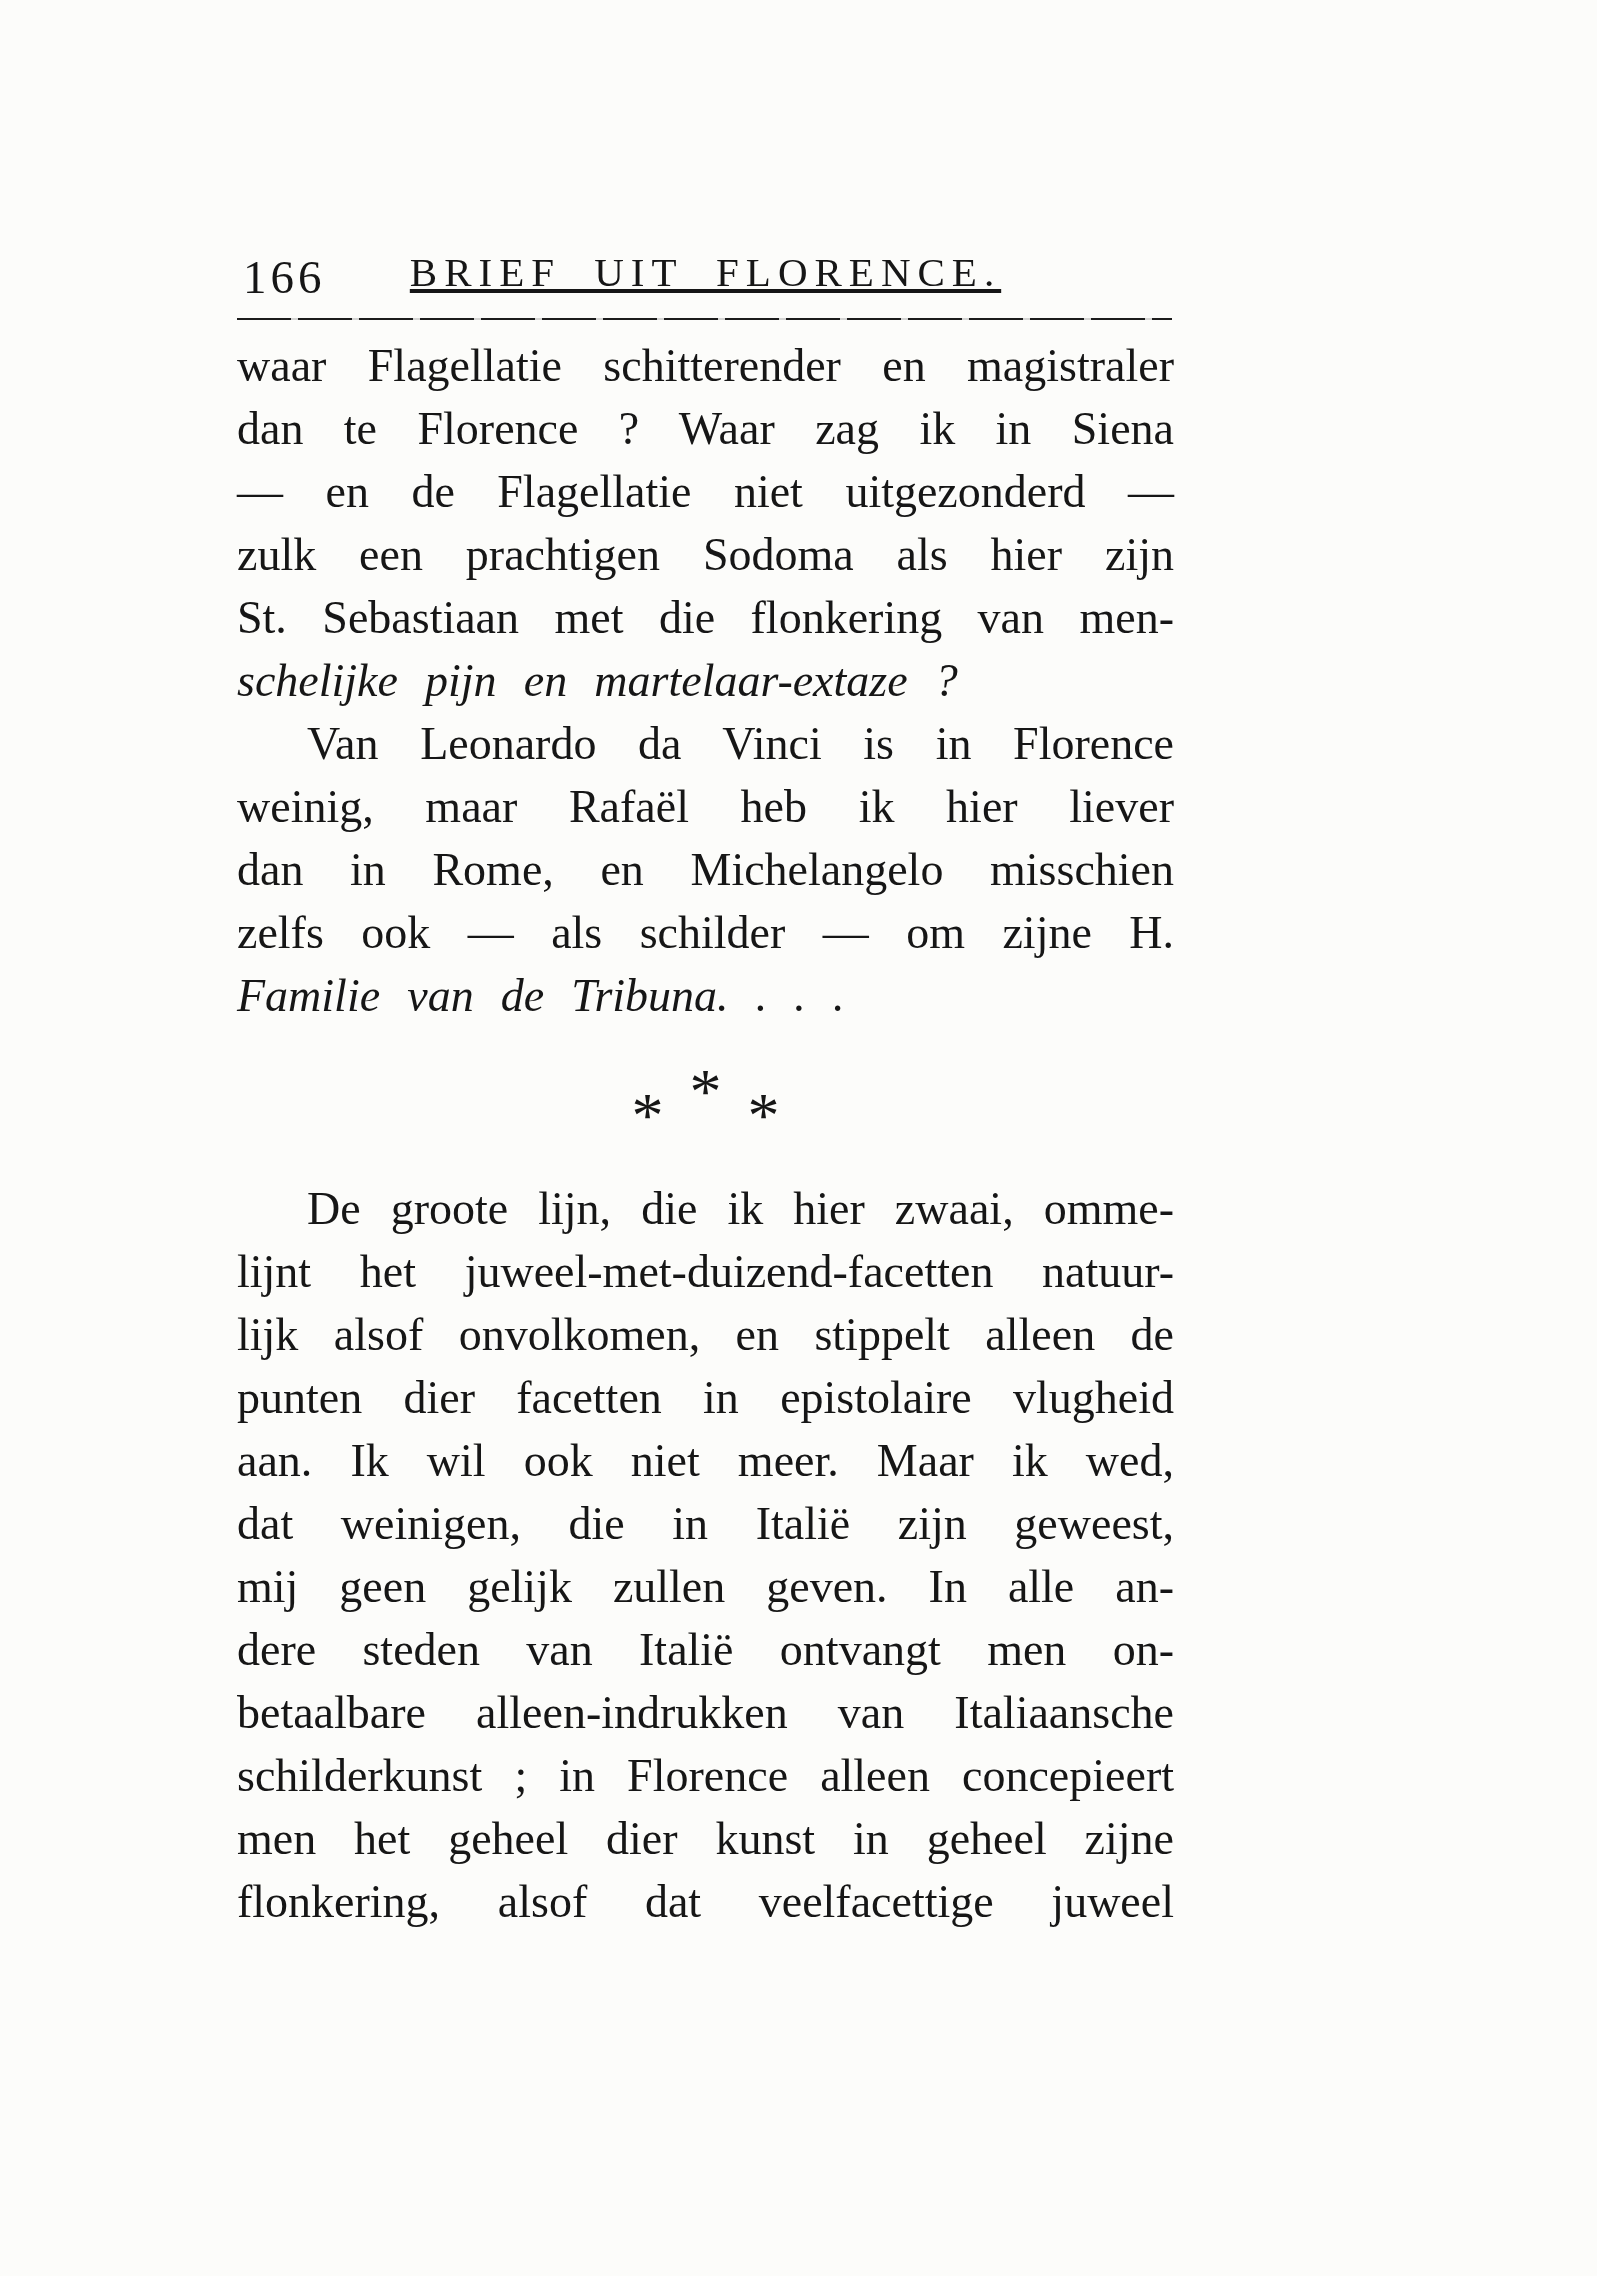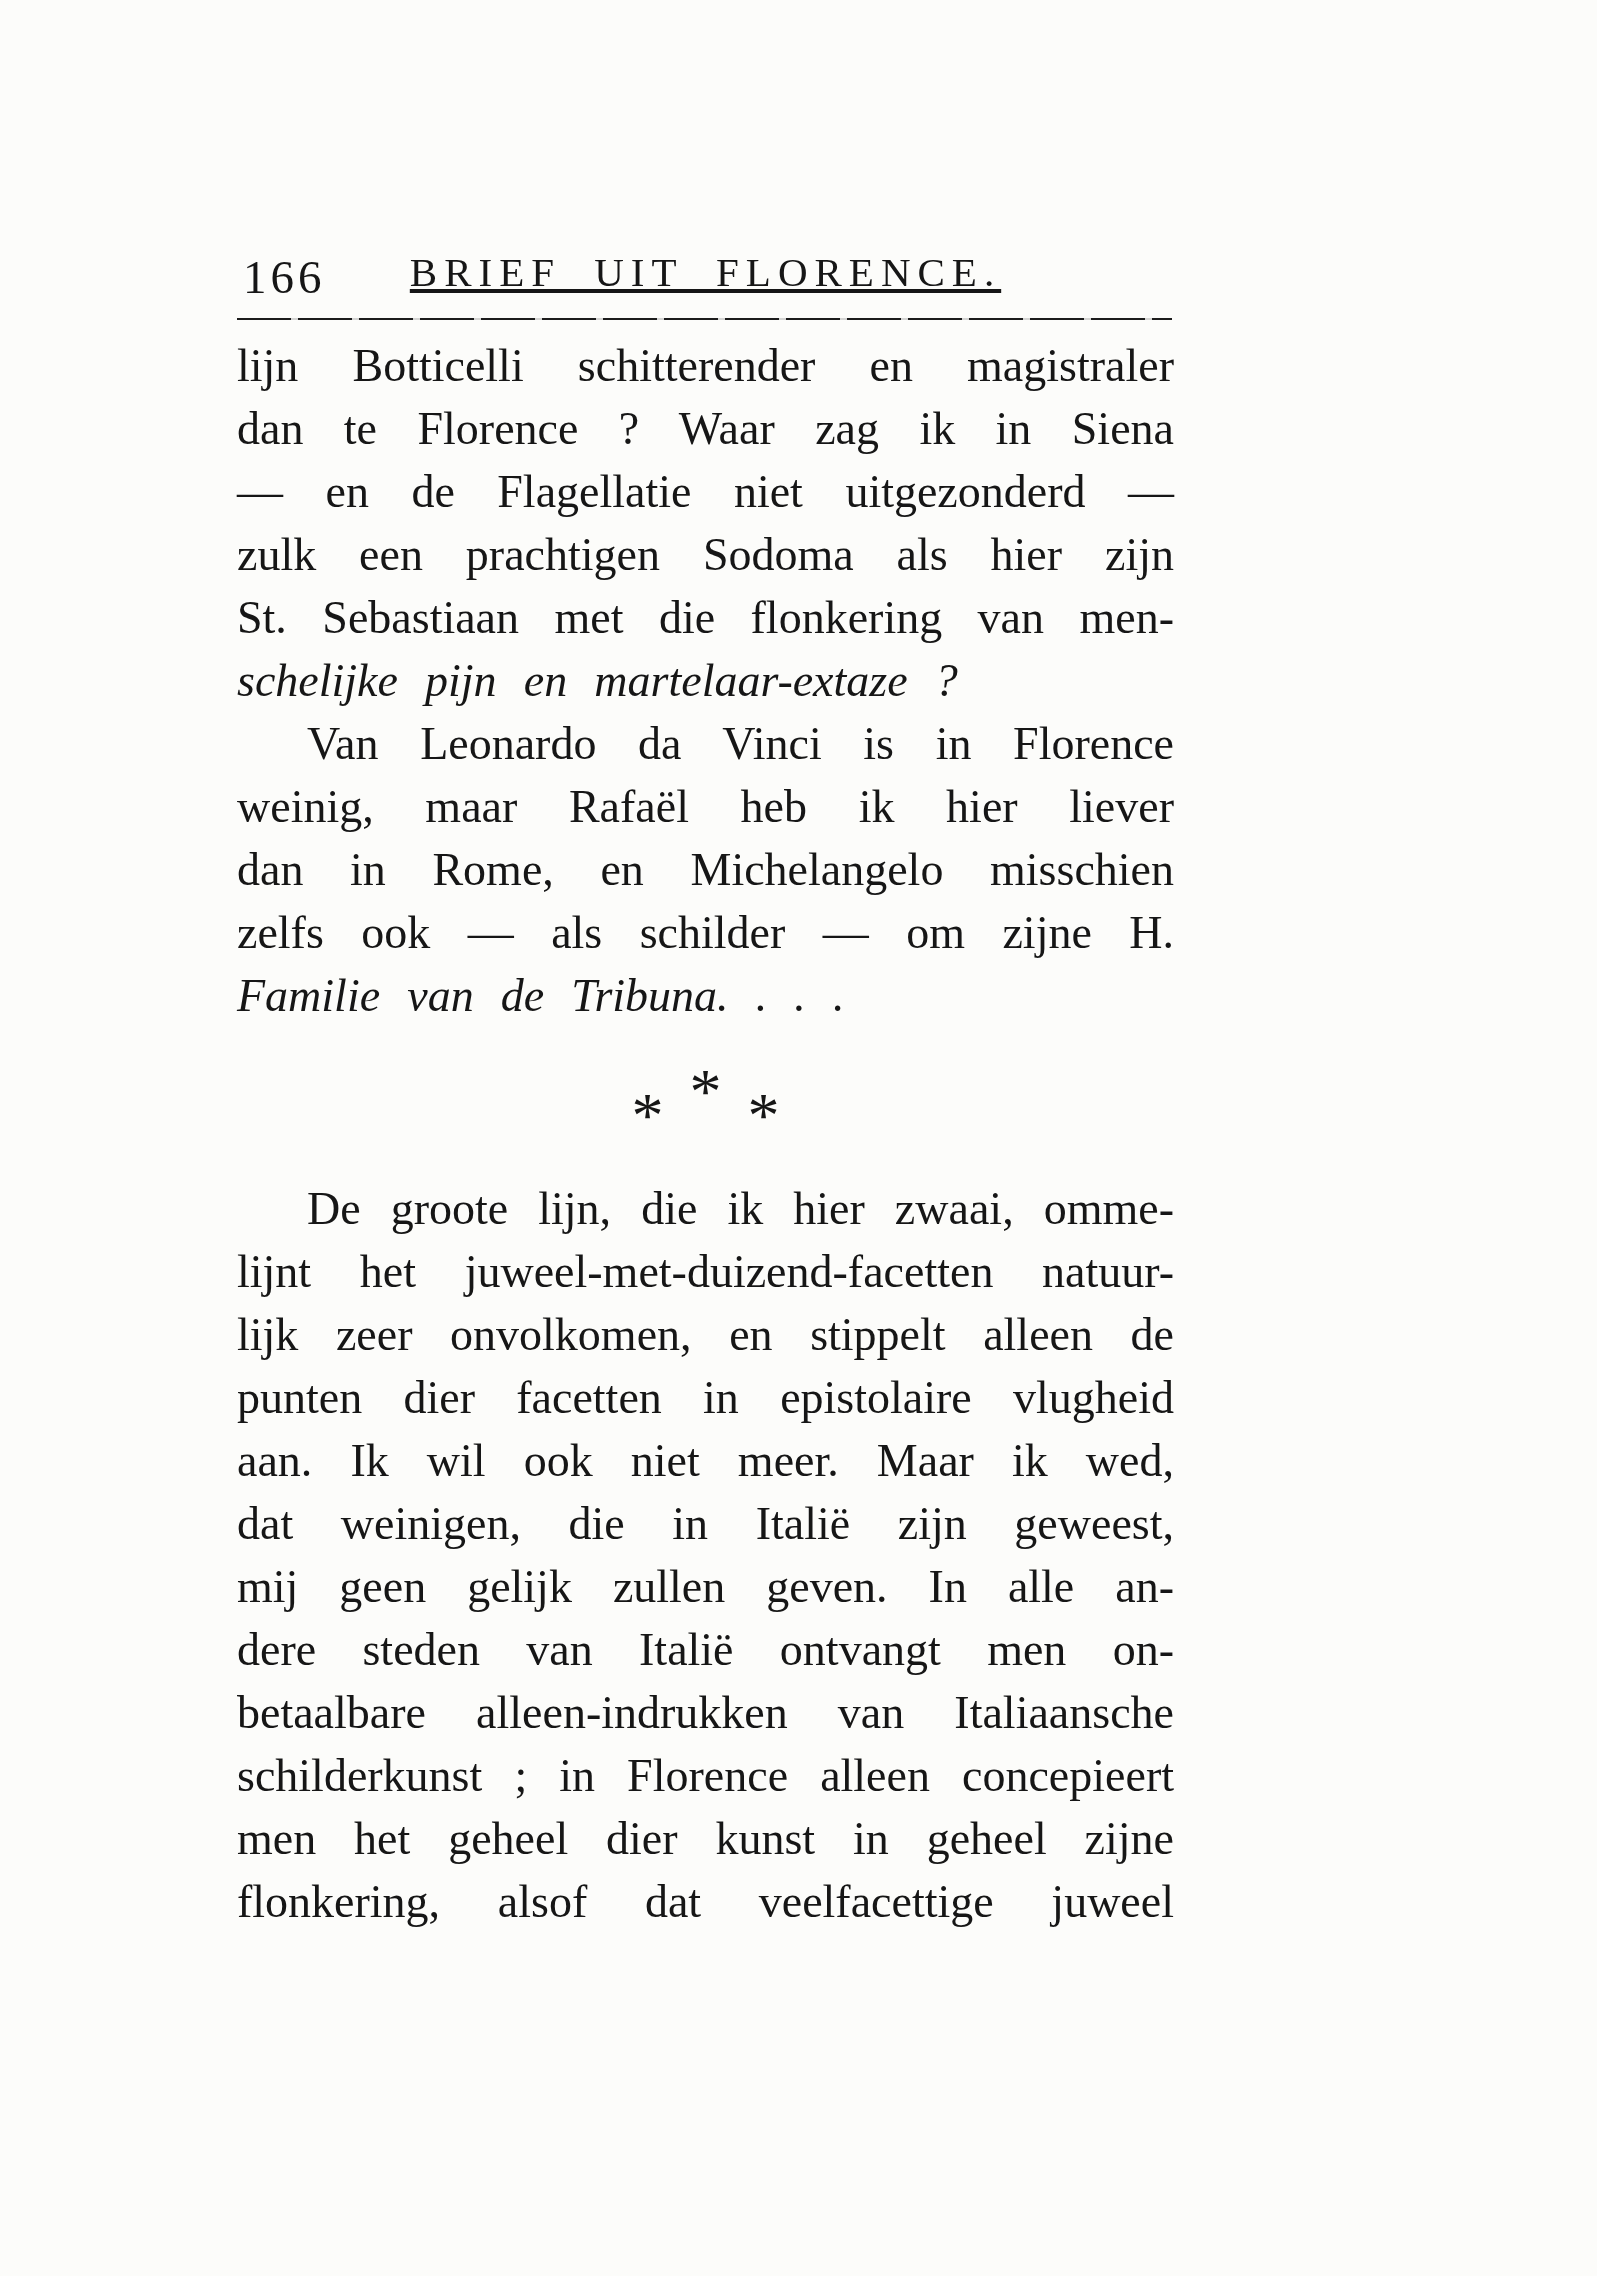--- a/index.html
+++ b/index.html
@@ -100,21 +100,21 @@
   <div class="header">
     <span class="page-number">166</span>
     <span class="running-title">BRIEF UIT FLORENCE.</span>
   </div>
 
   <div class="header-rule"></div>
 
   <div class="page-text">
     <div id="section-1">
         <div class="para">
-          <div class="line">lijn Botticelli schitterender en magistraler</div>
+          <div class="line">waar Flagellatie schitterender en magistraler</div>
           <div class="line">dan te Florence ? Waar zag ik in Siena</div>
           <div class="line">— en de Flagellatie niet uitgezonderd —</div>
           <div class="line">zulk een prachtigen Sodoma als hier zijn</div>
           <div class="line">St. Sebastiaan met die flonkering van men-</div>
           <div class="line last">schelijke pijn en martelaar-extaze ?</div>
         </div>
         <div class="para indent">
           <div class="line">Van Leonardo da Vinci is in Florence</div>
           <div class="line">weinig, maar Rafaël heb ik hier liever</div>
           <div class="line">dan in Rome, en Michelangelo misschien</div>
@@ -124,21 +124,21 @@
       </div>
     <div class="separator">
       <span class="ast">*</span>
       <span class="ast mid">*</span>
       <span class="ast">*</span>
     </div>
     <div id="section-2">
         <div class="para indent">
           <div class="line">De groote lijn, die ik hier zwaai, omme-</div>
           <div class="line">lijnt het juweel-met-duizend-facetten natuur-</div>
-          <div class="line">lijk zeer onvolkomen, en stippelt alleen de</div>
+          <div class="line">lijk alsof onvolkomen, en stippelt alleen de</div>
           <div class="line">punten dier facetten in epistolaire vlugheid</div>
           <div class="line">aan. Ik wil ook niet meer. Maar ik wed,</div>
           <div class="line">dat weinigen, die in Italië zijn geweest,</div>
           <div class="line">mij geen gelijk zullen geven. In alle an-</div>
           <div class="line">dere steden van Italië ontvangt men on-</div>
           <div class="line">betaalbare alleen-indrukken van Italiaansche</div>
           <div class="line">schilderkunst ; in Florence alleen concepieert</div>
           <div class="line">men het geheel dier kunst in geheel zijne</div>
           <div class="line">flonkering, alsof dat veelfacettige juweel</div>
         </div>

